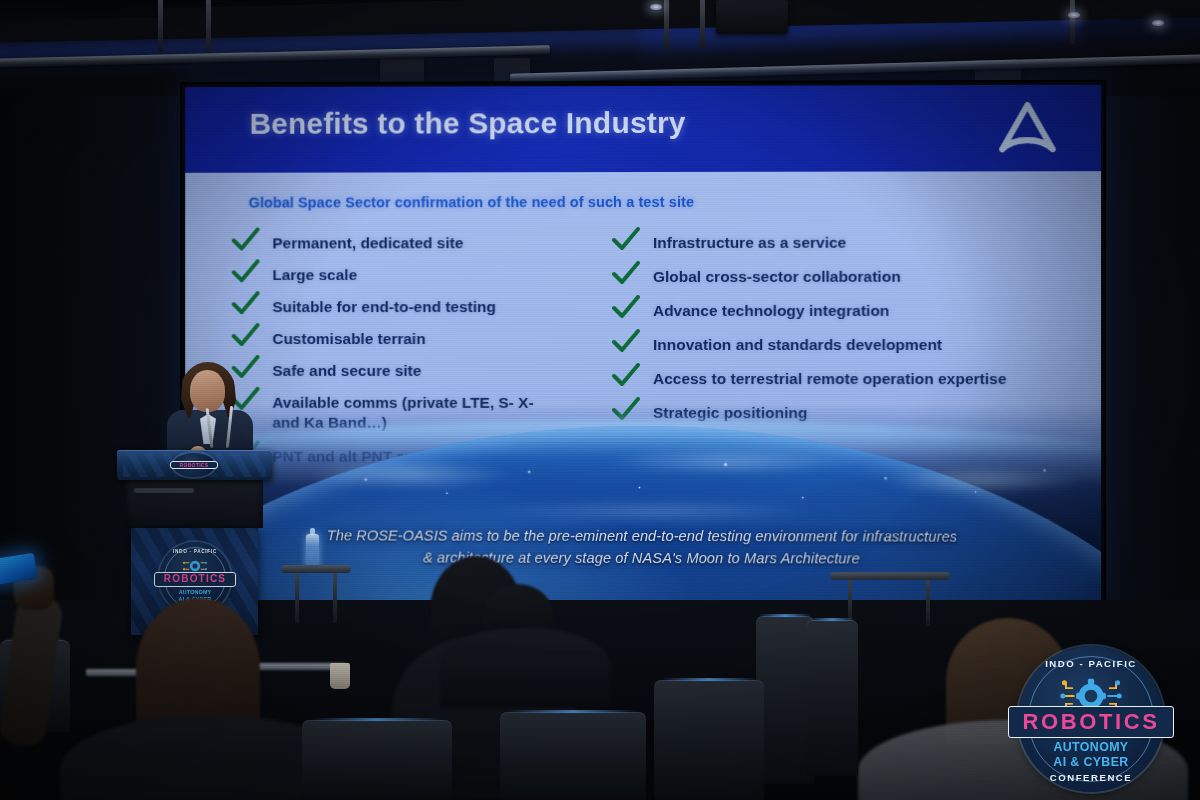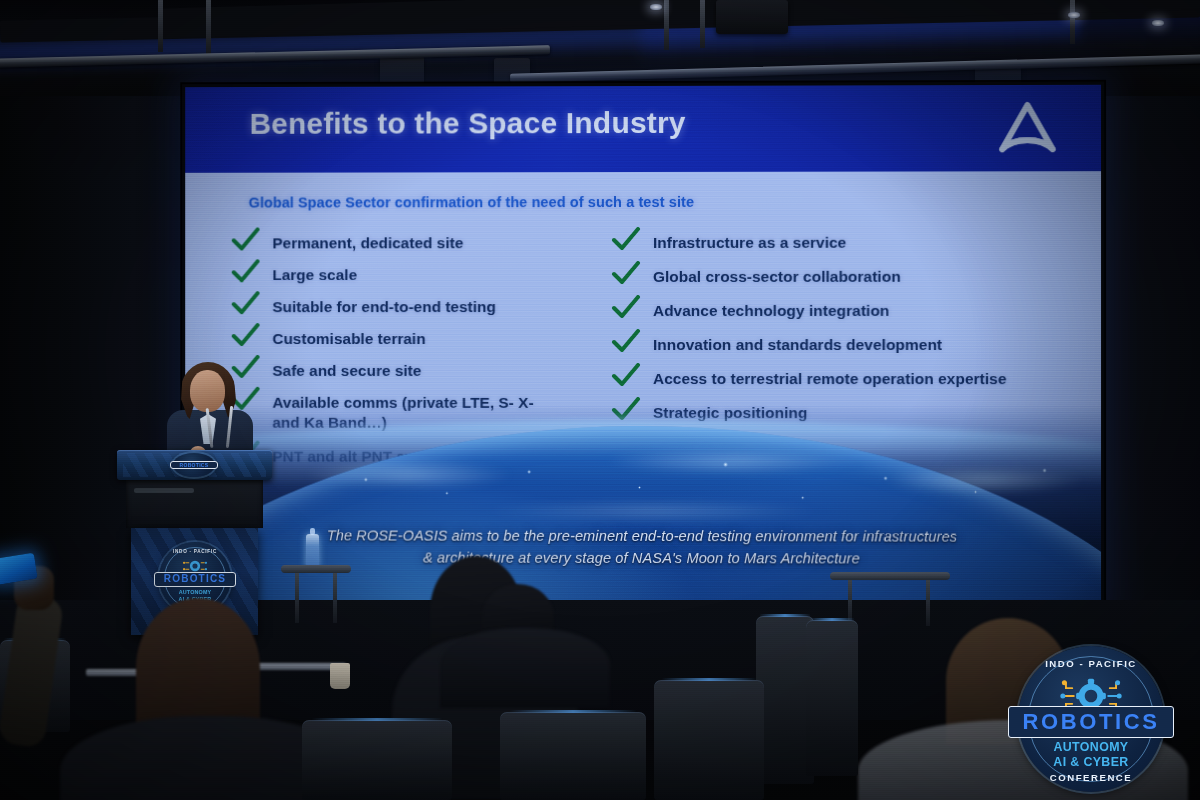--- a/index.html
+++ b/index.html
@@ -212,21 +212,21 @@
   .roundel .ring {
     position:absolute; inset:7%; border-radius:50%;
     border:1px solid rgba(120,190,250,.55);
   }
   .roundel .wordbar {
     position:absolute; left:-7%; top:41%; width:114%; height:22%;
     background:#13294a; border:1.5px solid #e9f1fb; border-radius:3px;
     display:flex; align-items:center; justify-content:center;
   }
   .roundel .wordbar span {
-    color:#3b82f6; font-weight:700; letter-spacing:.12em; line-height:1;
+    color:#ec4899; font-weight:700; letter-spacing:.12em; line-height:1;
   }
   .roundel .arcTop, .roundel .arcBot {
     position:absolute; left:0; width:100%; text-align:center; color:#eaf2fc;
     font-weight:700; letter-spacing:.16em;
   }
   .roundel .sub1, .roundel .sub2 {
     position:absolute; left:0; width:100%; text-align:center;
     color:#46b6f0; font-weight:700; letter-spacing:.03em; line-height:1.05;
   }
   .gear-ico { position:absolute; left:50%; transform:translateX(-50%); }

